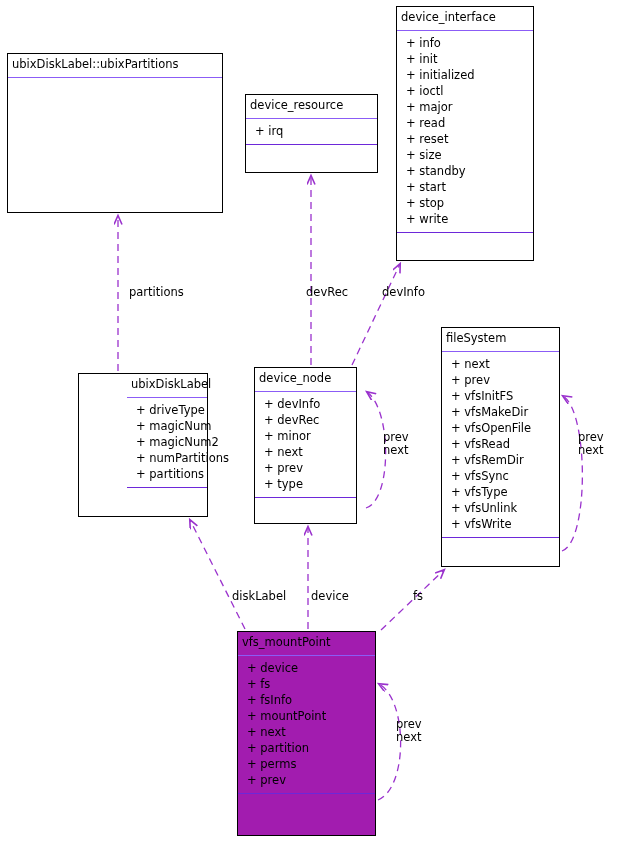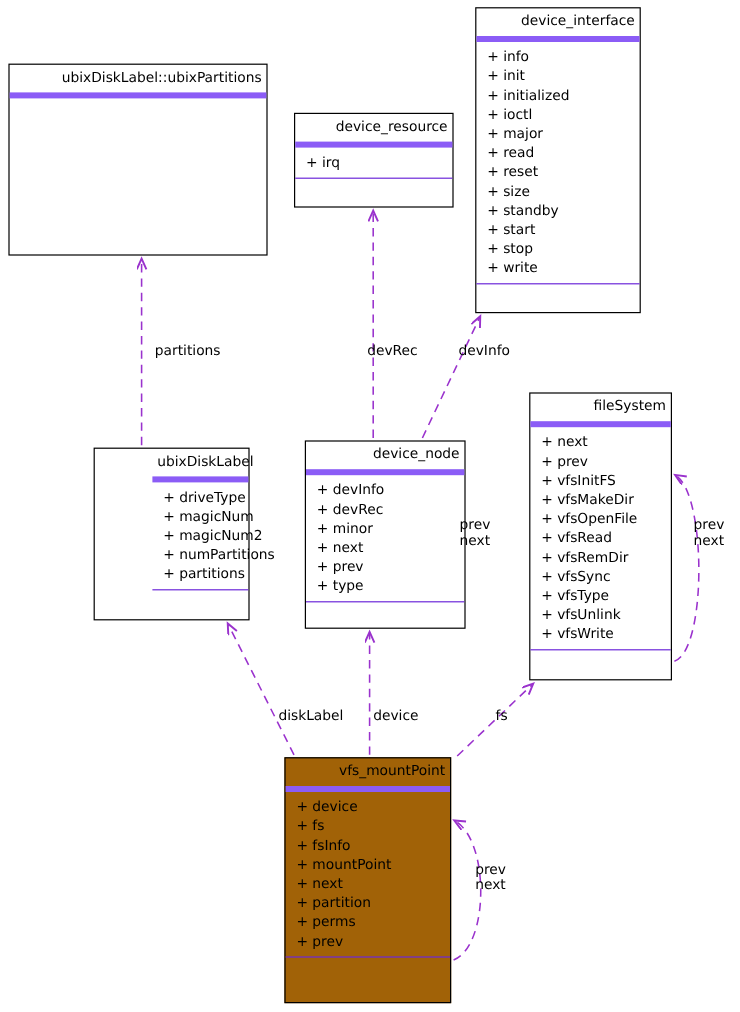--- a/index.html
+++ b/index.html
@@ -12,25 +12,25 @@
 
   .uml-class{
     position:absolute;
     box-sizing:border-box;
     border:1px solid #000000;
     background:#ffffff;
     font-size:11.5px;
     line-height:11.5px;
     color:#000000;
   }
-  .uml-class.highlight{background:#a16207;}
+  .uml-class.highlight{background:#a21caf;}
   .cls-title{
-    text-align:right;
+    text-align:left;
     padding:5px 4px 6px 4px;
-    border-bottom:5px solid #8b5cf6;
+    border-bottom:1px solid #8b5cf6;
     font-size:11.5px;
     white-space:nowrap;
   }
   .cls-attrs{
     border-bottom:1px solid #6d28d9;
     padding:4px 0 5px 0;
   }
   .cls-attrs .row{
     padding:0 6px 0 9px;
     height:16px;
@@ -134,21 +134,21 @@
         <div class="cls-title">ubixDiskLabel</div>
         <div class="cls-attrs">
           <div class="row">+ driveType</div>
           <div class="row">+ magicNum</div>
           <div class="row">+ magicNum2</div>
           <div class="row">+ numPartitions</div>
           <div class="row">+ partitions</div>
         </div>
         <div class="cls-methods"></div>
       </div>
-      <div class="uml-class" style="left: 254px; top: 367px; width: 134px; height: 157px;">
+      <div class="uml-class" style="left: 254px; top: 367px; width: 103px; height: 157px;">
         <div class="cls-title">device_node</div>
         <div class="cls-attrs">
           <div class="row">+ devInfo</div>
           <div class="row">+ devRec</div>
           <div class="row">+ minor</div>
           <div class="row">+ next</div>
           <div class="row">+ prev</div>
           <div class="row">+ type</div>
         </div>
         <div class="cls-methods"></div>

